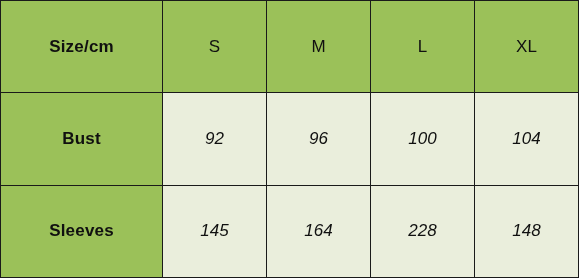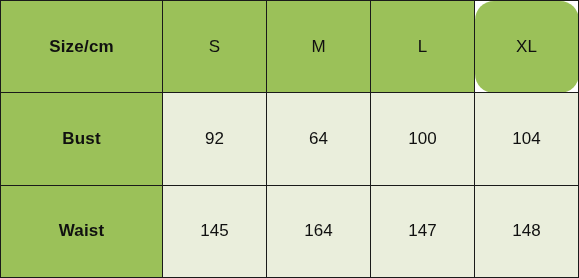--- a/index.html
+++ b/index.html
@@ -31,42 +31,41 @@
     padding: 0;
     font-family: "Liberation Sans", sans-serif;
   }
 
   
   .col-label { width: 162px; }
   .col-size  { width: 104px; }
 
   
   .cell-green { background: #9bc159; }
-  .cell-cream { background: #eaeedc; }
+  .cell-cream { background: #eaeedc; font-style: italic; }
 
   
   .row-label {
     background: #9bc159;
     font-size: 17px;
     font-weight: 600;
     letter-spacing: 0.2px;
   }
 
   
   .size-serif {
     font-family: "Liberation Serif", serif;
     font-size: 17px;
     font-weight: 400;
   }
   
   .size-sans {
     font-family: "Liberation Sans", sans-serif;
     font-size: 17px;
     font-weight: 400;
-    border-radius: 19px;
   }
 
   
   .measure {
     font-size: 17px;
     font-weight: 400;
   }
 
   
   .chart-row { height: 55px; }
@@ -89,28 +88,28 @@
       <td class="cell-green size-serif">S</td>
       <td class="cell-green size-serif">M</td>
       <td class="cell-green size-serif">L</td>
       <td class="cell-green size-sans">XL</td>
     </tr>
 
 
     <tr class="chart-row">
       <td class="row-label">Bust</td>
       <td class="cell-cream measure">92</td>
-      <td class="cell-cream measure">64</td>
+      <td class="cell-cream measure">96</td>
       <td class="cell-cream measure">100</td>
       <td class="cell-cream measure">104</td>
     </tr>
 
 
     <tr class="chart-row">
-      <td class="row-label">Waist</td>
+      <td class="row-label">Sleeves</td>
       <td class="cell-cream measure">145</td>
       <td class="cell-cream measure">164</td>
-      <td class="cell-cream measure">147</td>
+      <td class="cell-cream measure">228</td>
       <td class="cell-cream measure">148</td>
     </tr>
 
   </tbody>
 </table>
 
 </body></html>

